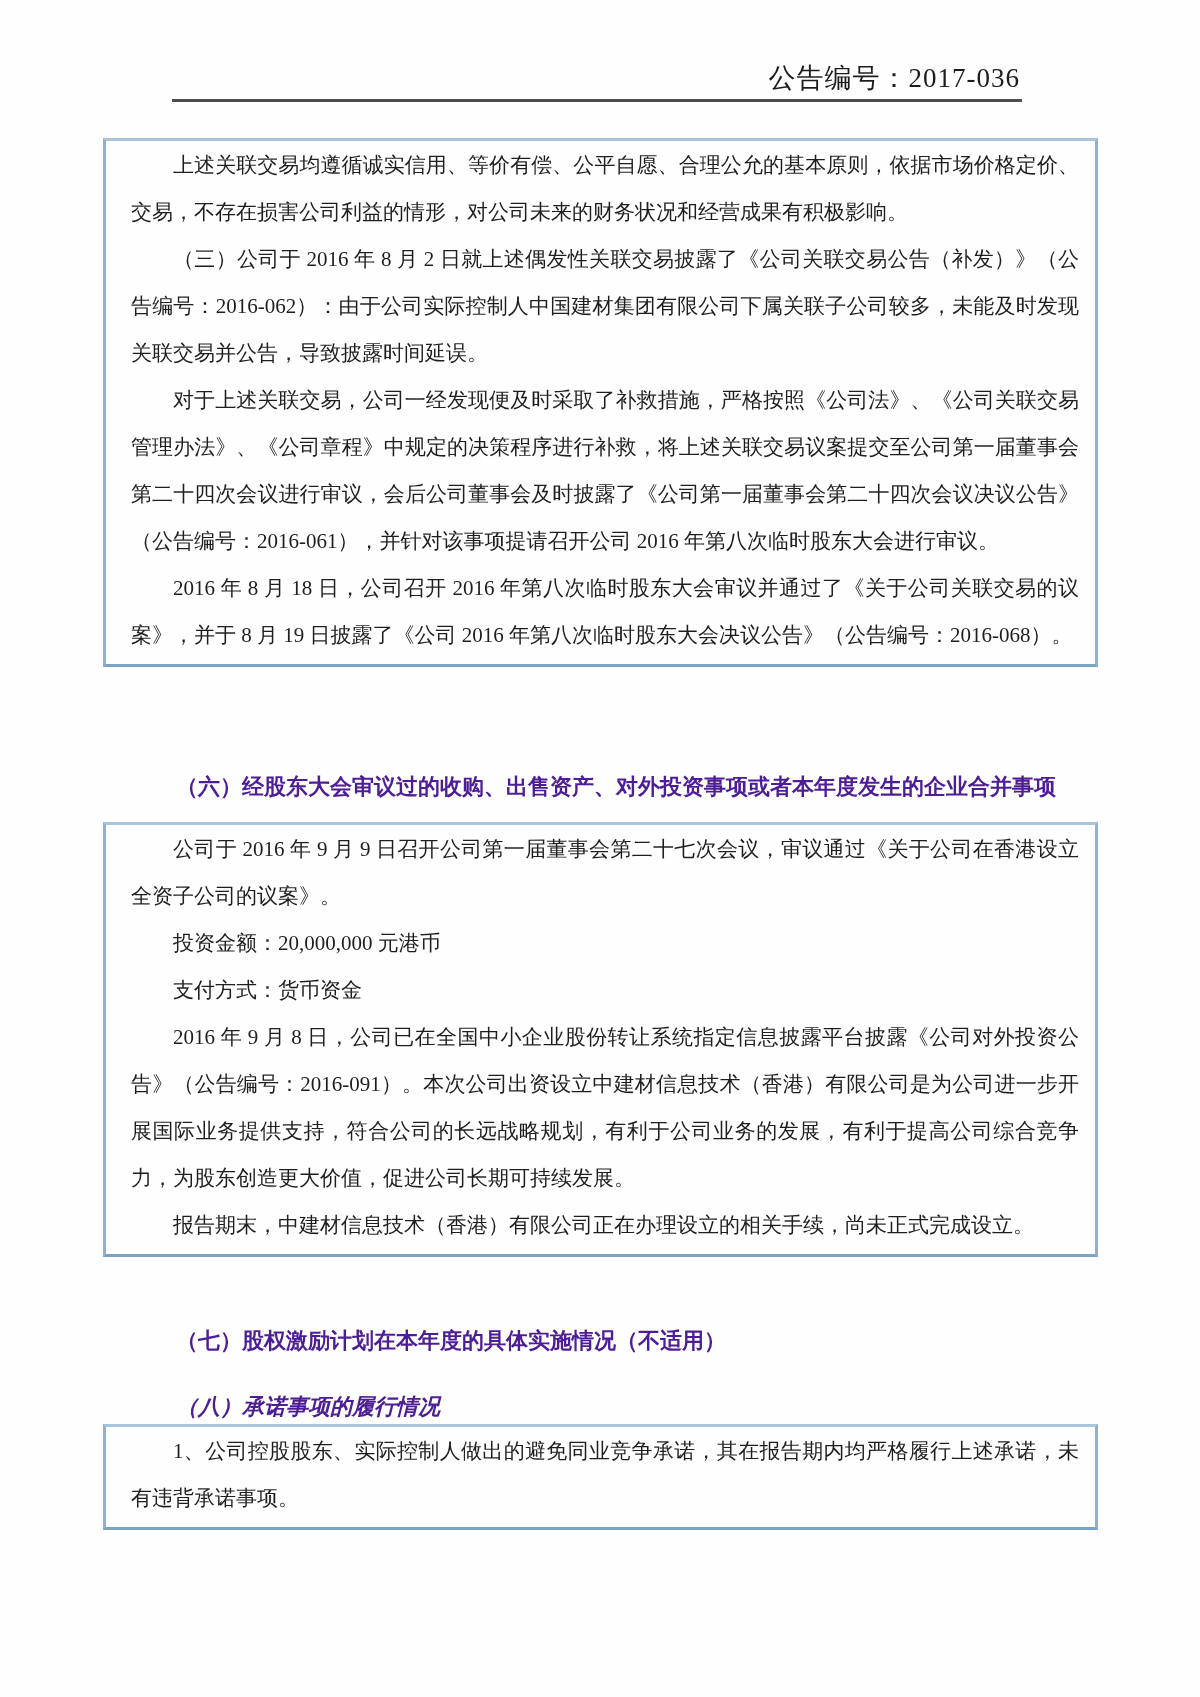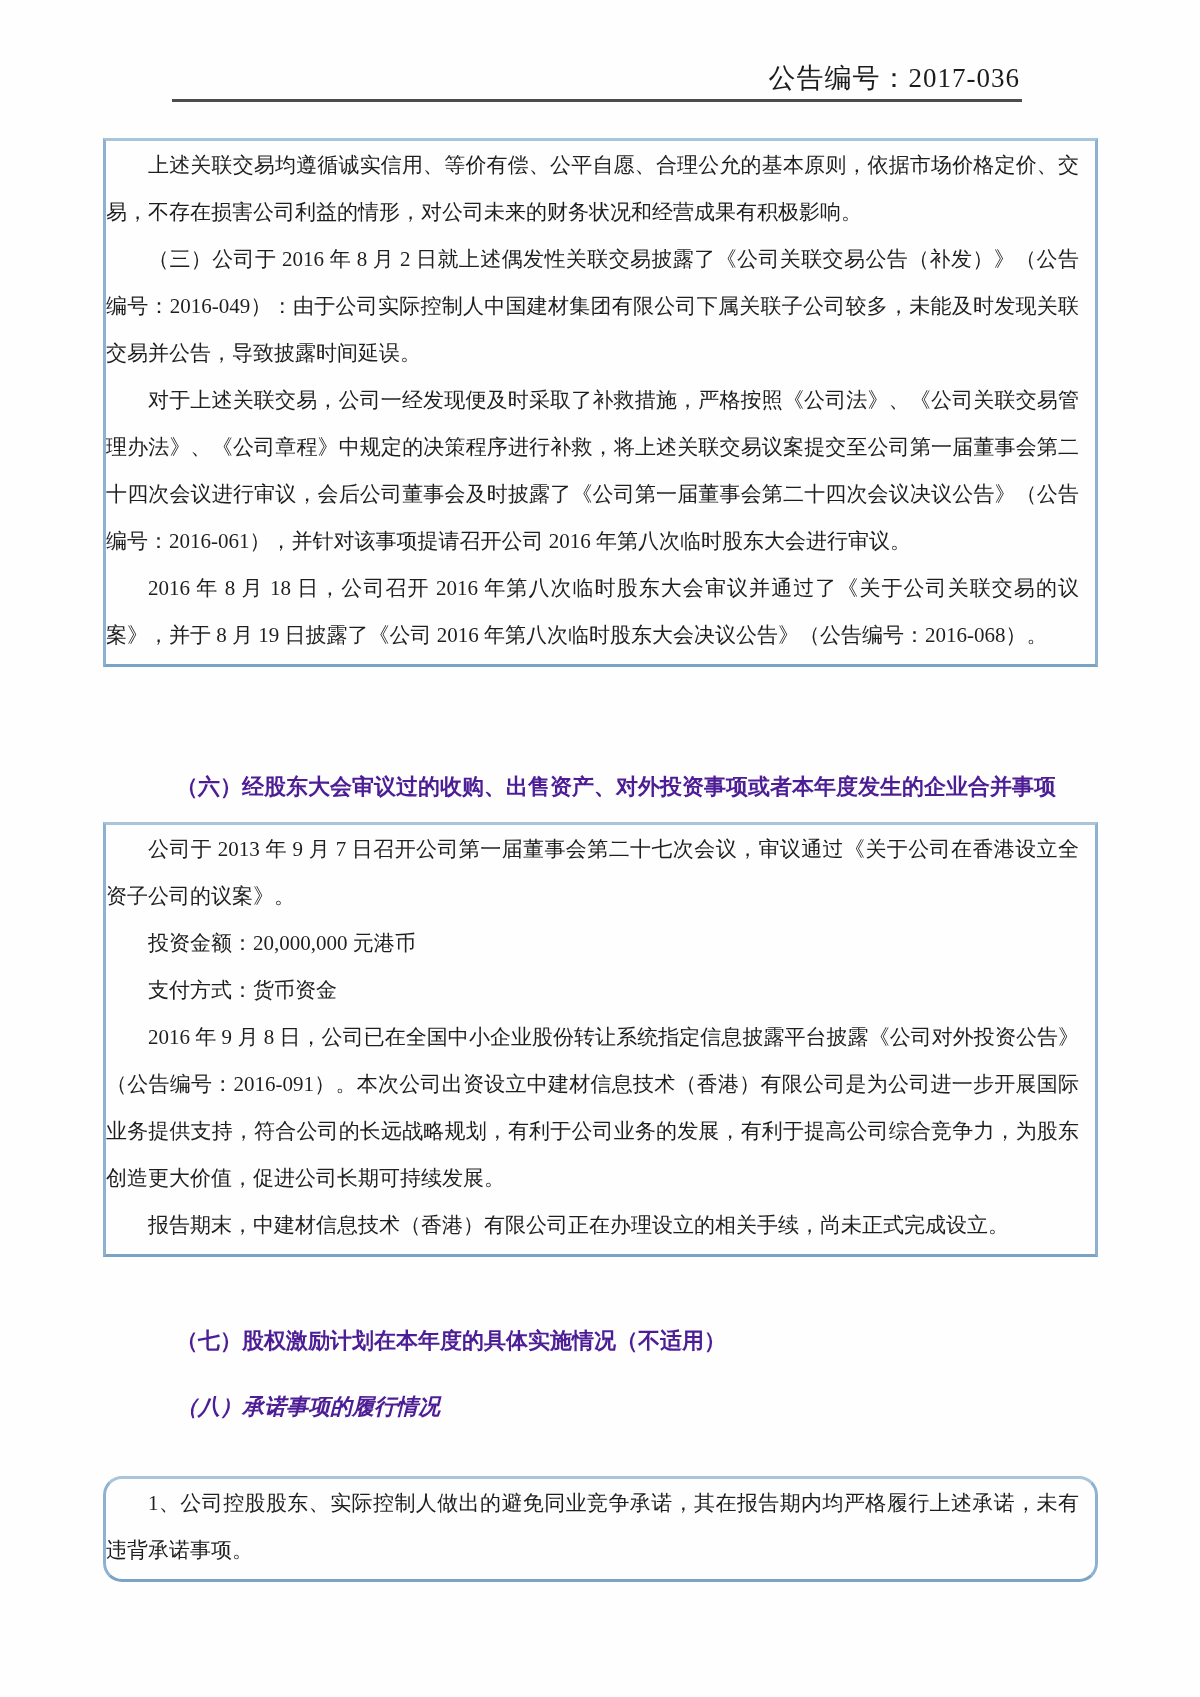--- a/index.html
+++ b/index.html
@@ -34,33 +34,33 @@
   }
   .box {
     position: absolute;
     left: 103px;
     width: 995px;
     box-sizing: border-box;
     background: #fefefe;
     border: 3px solid #8db2d1;
     border-top-color: #a9c5db;
     border-bottom-color: #7aa3c6;
-    padding: 1px 16px 5px 0;
+    padding: 1px 16px 5px 25px;
   }
   .box p {
     margin: 0;
     font-size: 21px;
     line-height: 47px;
     text-align: justify;
     text-indent: 2em;
     color: #1e1e1e;
   }
   .box-related   { top: 138px; }
   .box-invest    { top: 822px; }
-  .box-commit    { top: 1476px; border-radius: 19px; }
+  .box-commit    { top: 1424px; }
   .section-heading {
     position: absolute;
     left: 176px;
     margin: 0;
     font-size: 22px;
     font-weight: bold;
     color: #4c1d95;
     white-space: nowrap;
   }
   .heading-six   { top: 772px; }
@@ -71,29 +71,29 @@
 <body>
 
 <div class="page">
 
   <div class="announcement-no">公告编号：2017-036</div>
 
   <div class="header-rule"></div>
 
   <section class="box box-related">
     <p>上述关联交易均遵循诚实信用、等价有偿、公平自愿、合理公允的基本原则，依据市场价格定价、交易，不存在损害公司利益的情形，对公司未来的财务状况和经营成果有积极影响。</p>
-    <p>（三）公司于 2016 年 8 月 2 日就上述偶发性关联交易披露了《公司关联交易公告（补发）》（公告编号：2016-049）：由于公司实际控制人中国建材集团有限公司下属关联子公司较多，未能及时发现关联交易并公告，导致披露时间延误。</p>
+    <p>（三）公司于 2016 年 8 月 2 日就上述偶发性关联交易披露了《公司关联交易公告（补发）》（公告编号：2016-062）：由于公司实际控制人中国建材集团有限公司下属关联子公司较多，未能及时发现关联交易并公告，导致披露时间延误。</p>
     <p>对于上述关联交易，公司一经发现便及时采取了补救措施，严格按照《公司法》、《公司关联交易管理办法》、《公司章程》中规定的决策程序进行补救，将上述关联交易议案提交至公司第一届董事会第二十四次会议进行审议，会后公司董事会及时披露了《公司第一届董事会第二十四次会议决议公告》（公告编号：2016-061），并针对该事项提请召开公司 2016 年第八次临时股东大会进行审议。</p>
     <p>2016 年 8 月 18 日，公司召开 2016 年第八次临时股东大会审议并通过了《关于公司关联交易的议案》，并于 8 月 19 日披露了《公司 2016 年第八次临时股东大会决议公告》（公告编号：2016-068）。</p>
   </section>
 
   <h3 class="section-heading heading-six">（六）经股东大会审议过的收购、出售资产、对外投资事项或者本年度发生的企业合并事项</h3>
 
   <section class="box box-invest">
-    <p>公司于 2013 年 9 月 7 日召开公司第一届董事会第二十七次会议，审议通过《关于公司在香港设立全资子公司的议案》。</p>
+    <p>公司于 2016 年 9 月 9 日召开公司第一届董事会第二十七次会议，审议通过《关于公司在香港设立全资子公司的议案》。</p>
     <p>投资金额：20,000,000 元港币</p>
     <p>支付方式：货币资金</p>
     <p>2016 年 9 月 8 日，公司已在全国中小企业股份转让系统指定信息披露平台披露《公司对外投资公告》（公告编号：2016-091）。本次公司出资设立中建材信息技术（香港）有限公司是为公司进一步开展国际业务提供支持，符合公司的长远战略规划，有利于公司业务的发展，有利于提高公司综合竞争力，为股东创造更大价值，促进公司长期可持续发展。</p>
     <p>报告期末，中建材信息技术（香港）有限公司正在办理设立的相关手续，尚未正式完成设立。</p>
   </section>
 
   <h3 class="section-heading heading-seven">（七）股权激励计划在本年度的具体实施情况（不适用）</h3>
 
   <h3 class="section-heading heading-eight">（八）承诺事项的履行情况</h3>
 

